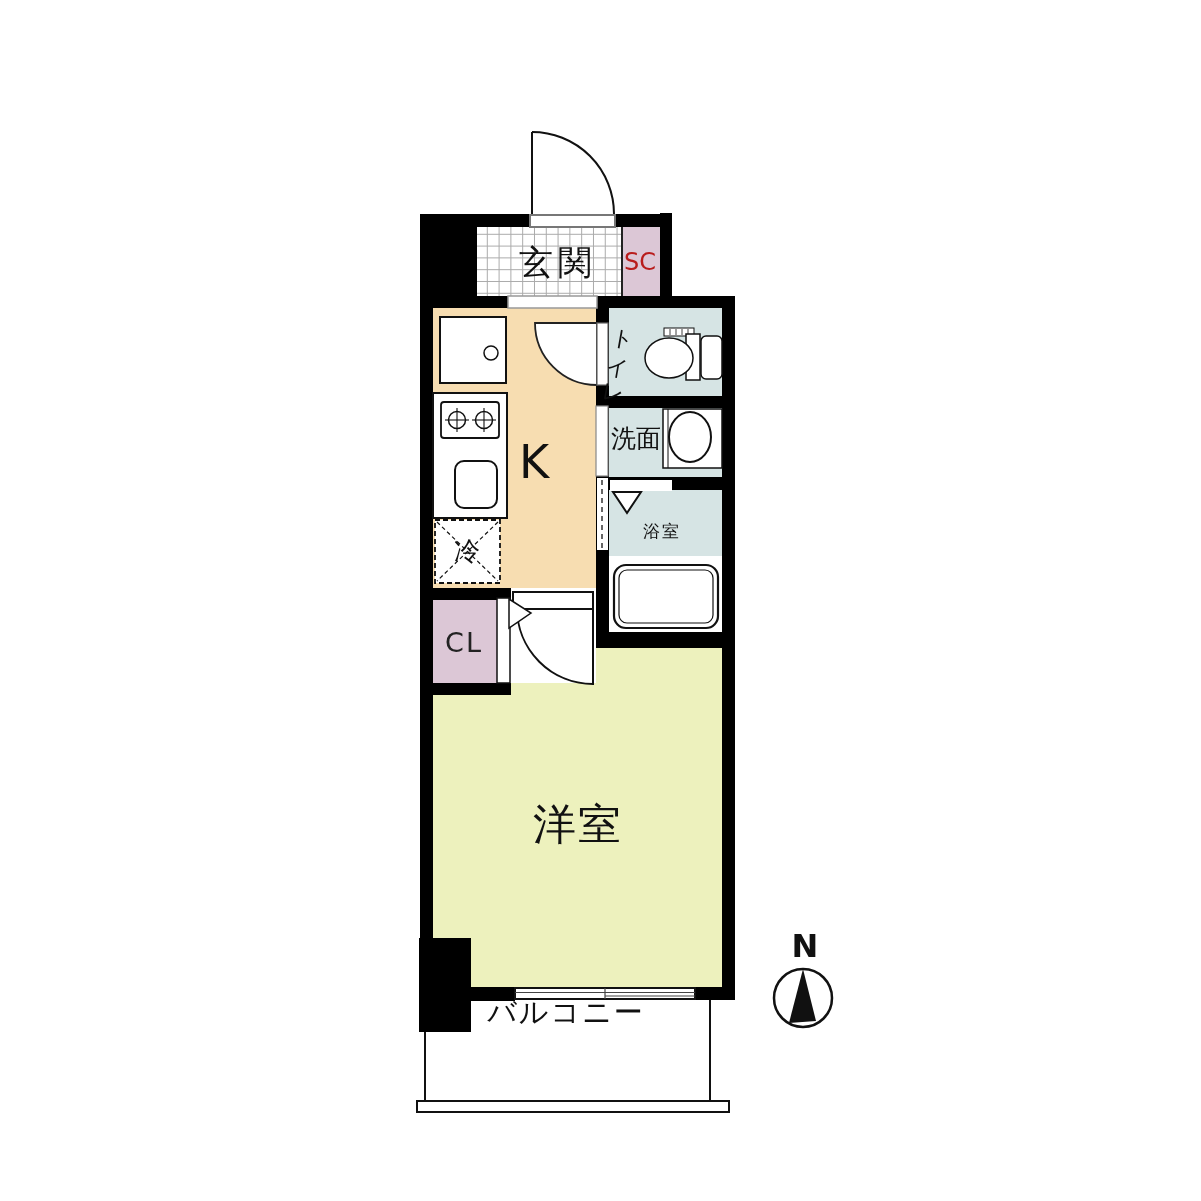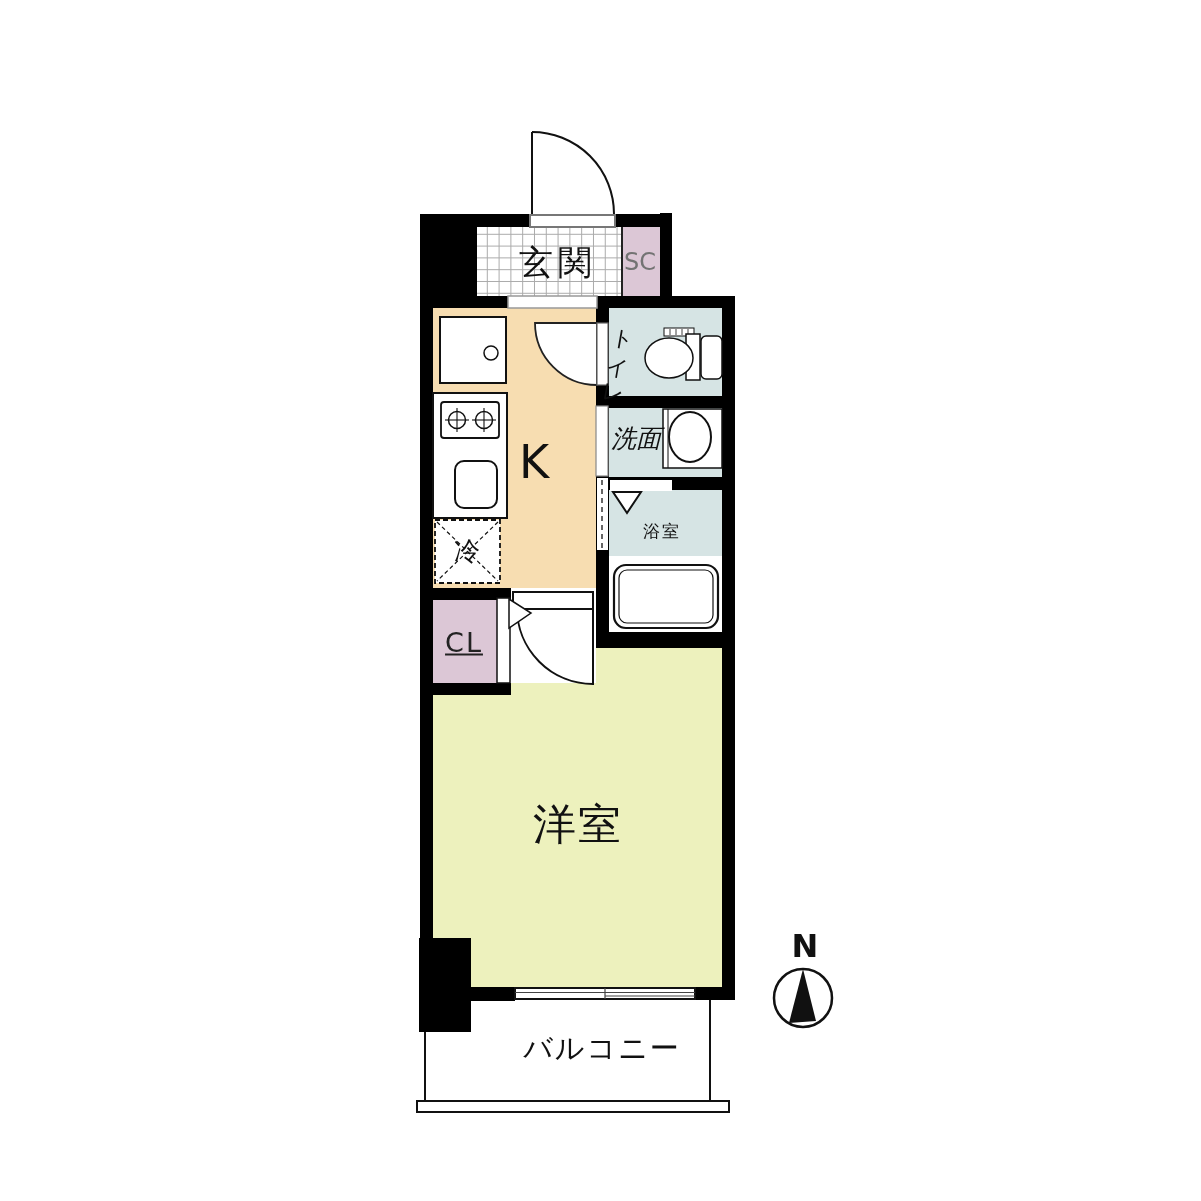--- a/index.html
+++ b/index.html
@@ -128,26 +128,26 @@
       <line x1="710" y1="1000" x2="710" y2="1101" stroke-width="2"></line>
       <rect x="417" y="1101" width="312" height="11" fill="#fff" stroke-width="2"></rect>
     </g>
     <g>
       <circle cx="803" cy="998" r="29" fill="#fff" stroke="#111" stroke-width="2.5"></circle>
       <path d="M 803 969 L 789 1023 L 816 1021 Z" fill="#111"></path>
     </g>
   </svg>
 
   <div class="label" style="left:558px;top:262px;font-size:34px;letter-spacing:5px;">玄関</div>
-  <div class="label" style="left:640px;top:262px;font-size:24px;color:#737373;">SC</div>
+  <div class="label" style="left:640px;top:262px;font-size:24px;color:#b91c1c;">SC</div>
   <div class="abs" style="left:612px;top:312px;writing-mode:vertical-rl;font-size:22px;letter-spacing:3px;color:#111;transform:rotate(10deg);transform-origin:top left;">トイレ</div>
-  <div class="label" style="left:636px;top:438px;font-size:25px;font-style:italic;">洗面</div>
+  <div class="label" style="left:636px;top:438px;font-size:25px;">洗面</div>
   <div class="label" style="left:662px;top:531px;font-size:17px;letter-spacing:2px;">浴室</div>
   <div class="label" style="left:534px;top:462px;font-size:46px;">K</div>
   <div class="label" style="left:467px;top:551px;font-size:26px;">冷</div>
-  <div class="label" style="left:464px;top:642px;font-size:27px;letter-spacing:2px;color:#222;text-decoration:underline;">CL</div>
+  <div class="label" style="left:464px;top:642px;font-size:27px;letter-spacing:2px;color:#222;">CL</div>
   <div class="label" style="left:578px;top:824px;font-size:43px;letter-spacing:2px;text-align:center;line-height:1.22;">
     <div>洋室</div>
   </div>
-  <div class="label" style="left:566px;top:1048px;font-size:29px;letter-spacing:2px;margin-left:36px;">バルコニー</div>
+  <div class="label" style="left:566px;top:1012px;font-size:29px;letter-spacing:2px;">バルコニー</div>
   <div class="label" style="left:805px;top:946px;font-size:32px;font-weight:600;">N</div>
 
 </div>
 
 </body></html>

